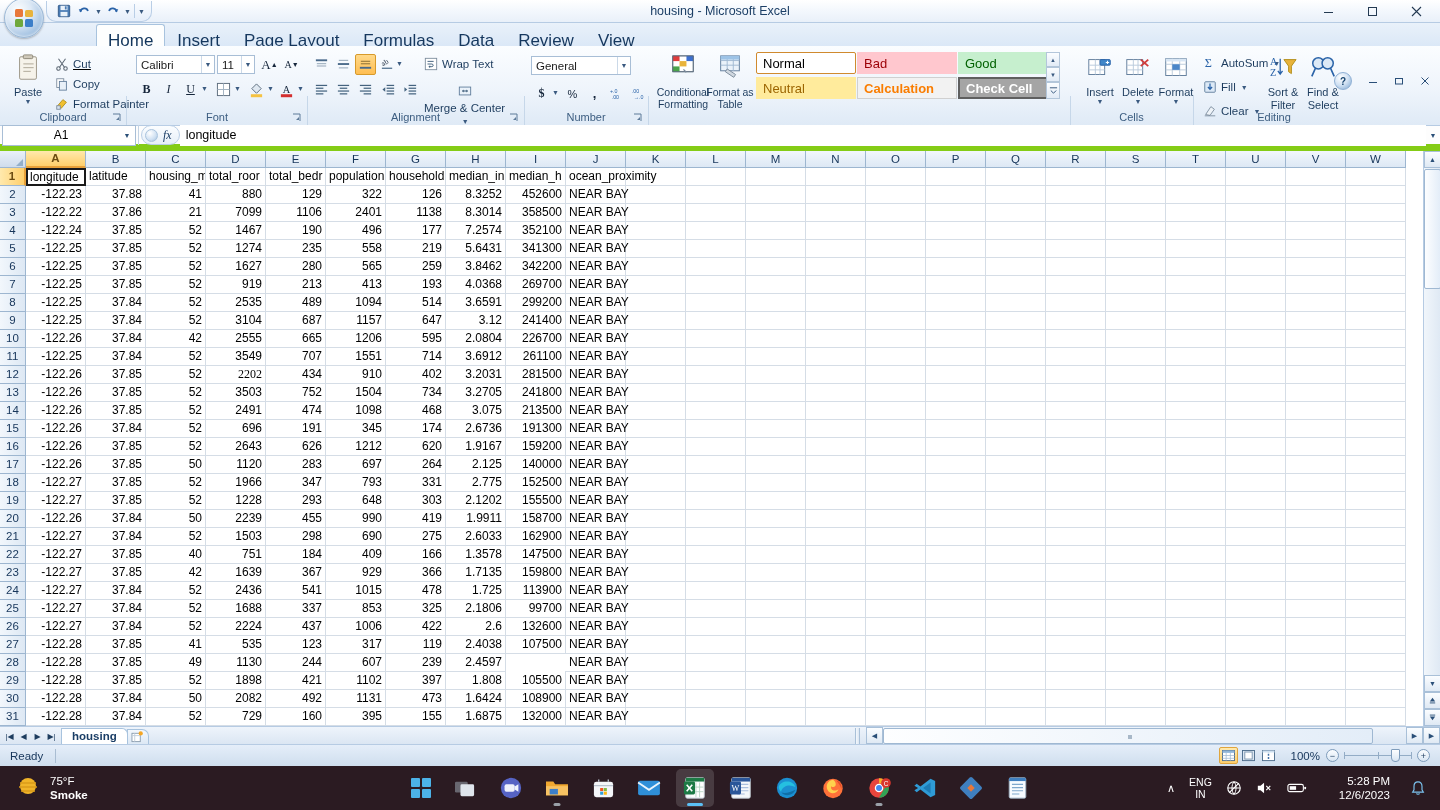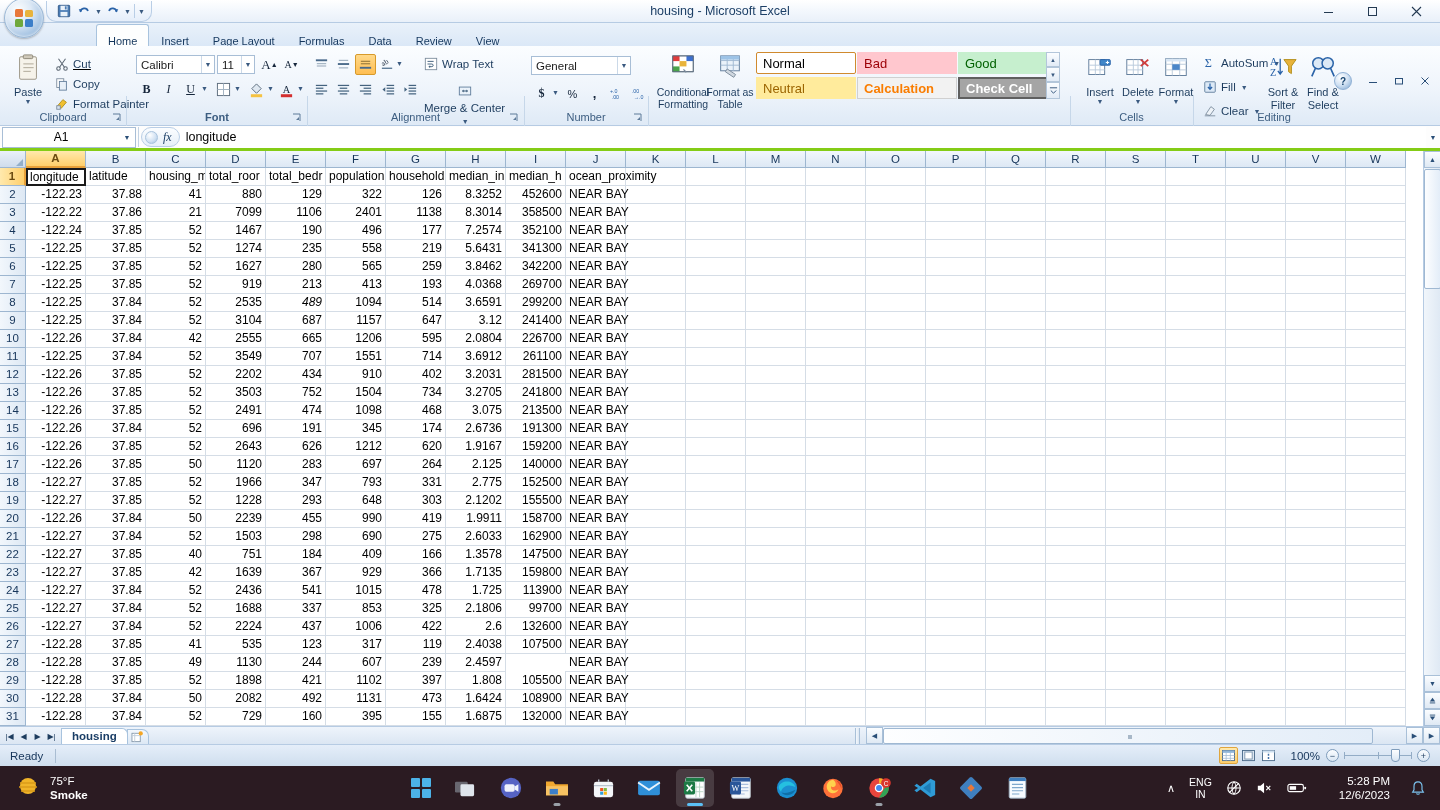--- a/index.html
+++ b/index.html
@@ -54,21 +54,21 @@
     background: linear-gradient(to bottom,#fbfdff 0%, #e5eefa 100%);
   }
   .qat-btn { width:18px; height:18px; display:flex; align-items:center; justify-content:center; border-radius:2px; }
   .qat-sep { width:1px; height:14px; background:#b9cee6; margin:0 1px; }
   .qat-caret { font-size:7px; color:#3a5a80; }
 
   .tabs {
     position:absolute; left:52px; top:23px; height:23px; display:flex; align-items:flex-end;
   }
   .tab {
-    height:22px; line-height:22px; padding:5px 11px; font-size:11px; color:#15375e;
+    height:22px; line-height:22px; padding:5px 11px; font-size:17px; color:#15375e;
     border:1px solid transparent; border-bottom:none;
   }
   .tab.active {
     background:#fdfefe; border-color:#a8c3de; border-radius:3px 3px 0 0;
     color:#12355c;
   }
 
   
   .ribbon {
     position:absolute; left:0; top:46px; width:1440px; height:80px;
@@ -126,21 +126,21 @@
   }
   .gallery-nav {
     position:absolute; width:14px; border:1px solid #b3c6da;
     background:linear-gradient(to bottom,#fbfdff,#e2ebf6);
     display:flex; align-items:center; justify-content:center; font-size:6px; color:#3a5a80;
   }
 
   
   .fxbar {
     position:absolute; left:0; top:126px; width:1440px; height:25px;
-    background:#fdfdfd; border-bottom:3px solid #84cc16;
+    background:#fdfdfd; border-bottom:7px solid #84cc16;
     display:flex; align-items:center;
   }
   .namebox {
     width:134px; height:21px; margin-left:2px; background:#fff;
     border:1px solid #a8bed6; display:flex; align-items:center;
   }
   .namebox .nv { flex:1; text-align:center; font-size:12px; color:#000; }
   .namebox .na { width:16px; text-align:center; font-size:7px; color:#2a4f78; }
   .fx-sep { width:1px; height:20px; background:#c3d3e4; margin:0 2px; }
   .fx-tools { display:flex; align-items:center; gap:1px; padding:0 3px;
@@ -751,21 +751,21 @@
   </div>
 
   <div class="ribbon-labels">
     <div class="grp-label" style="left:0; width:126px;">Clipboard</div>
     <div class="dlg-launch" style="left:112px; top:2px;">
       <svg width="10" height="10" viewBox="0 0 10 10">
           <path d="M1 1 H8 V8" stroke="#5d7a99" fill="none"></path>
           <path d="M7 4 L4 7 H7 Z" fill="#5d7a99"></path>
         </svg>
     </div>
-    <div class="grp-label" style="left:128px; width:178px;font-weight:bold;">Font</div>
+    <div class="grp-label" style="left:128px; width:178px;">Font</div>
     <div class="dlg-launch" style="left:292px; top:2px;">
       <svg width="10" height="10" viewBox="0 0 10 10">
           <path d="M1 1 H8 V8" stroke="#5d7a99" fill="none"></path>
           <path d="M7 4 L4 7 H7 Z" fill="#5d7a99"></path>
         </svg>
     </div>
     <div class="grp-label" style="left:308px; width:215px;">Alignment</div>
     <div class="dlg-launch" style="left:509px; top:2px;">
       <svg width="10" height="10" viewBox="0 0 10 10">
           <path d="M1 1 H8 V8" stroke="#5d7a99" fill="none"></path>
@@ -1031,21 +1031,21 @@
           <div class="cell txt" style="width: 60px;"></div>
           <div class="cell txt" style="width: 60px;"></div>
           <div class="cell txt" style="width: 60px;"></div>
           <div class="cell txt" style="width: 60px;"></div>
         </div>
         <div class="grow">
           <div class="cell num" style="width: 60px;">-122.25</div>
           <div class="cell num" style="width: 60px;">37.84</div>
           <div class="cell num" style="width: 60px;">52</div>
           <div class="cell num" style="width: 60px;">2535</div>
-          <div class="cell num" style="width: 60px; font-style: italic;">489</div>
+          <div class="cell num" style="width: 60px;">489</div>
           <div class="cell num" style="width: 60px;">1094</div>
           <div class="cell num" style="width: 60px;">514</div>
           <div class="cell num" style="width: 60px;">3.6591</div>
           <div class="cell num" style="width: 60px;">299200</div>
           <div class="cell txt ovf" style="width: 60px;">NEAR BAY</div>
           <div class="cell txt" style="width: 60px;"></div>
           <div class="cell txt" style="width: 60px;"></div>
           <div class="cell txt" style="width: 60px;"></div>
           <div class="cell txt" style="width: 60px;"></div>
           <div class="cell txt" style="width: 60px;"></div>
@@ -1130,21 +1130,21 @@
           <div class="cell txt" style="width: 60px;"></div>
           <div class="cell txt" style="width: 60px;"></div>
           <div class="cell txt" style="width: 60px;"></div>
           <div class="cell txt" style="width: 60px;"></div>
           <div class="cell txt" style="width: 60px;"></div>
         </div>
         <div class="grow">
           <div class="cell num" style="width: 60px;">-122.26</div>
           <div class="cell num" style="width: 60px;">37.85</div>
           <div class="cell num" style="width: 60px;">52</div>
-          <div class="cell num" style="width: 60px;">2202</div>
+          <div class="cell num" style="width: 60px; font-family: Liberation Serif, serif;">2202</div>
           <div class="cell num" style="width: 60px;">434</div>
           <div class="cell num" style="width: 60px;">910</div>
           <div class="cell num" style="width: 60px;">402</div>
           <div class="cell num" style="width: 60px;">3.2031</div>
           <div class="cell num" style="width: 60px;">281500</div>
           <div class="cell txt ovf" style="width: 60px;">NEAR BAY</div>
           <div class="cell txt" style="width: 60px;"></div>
           <div class="cell txt" style="width: 60px;"></div>
           <div class="cell txt" style="width: 60px;"></div>
           <div class="cell txt" style="width: 60px;"></div>

